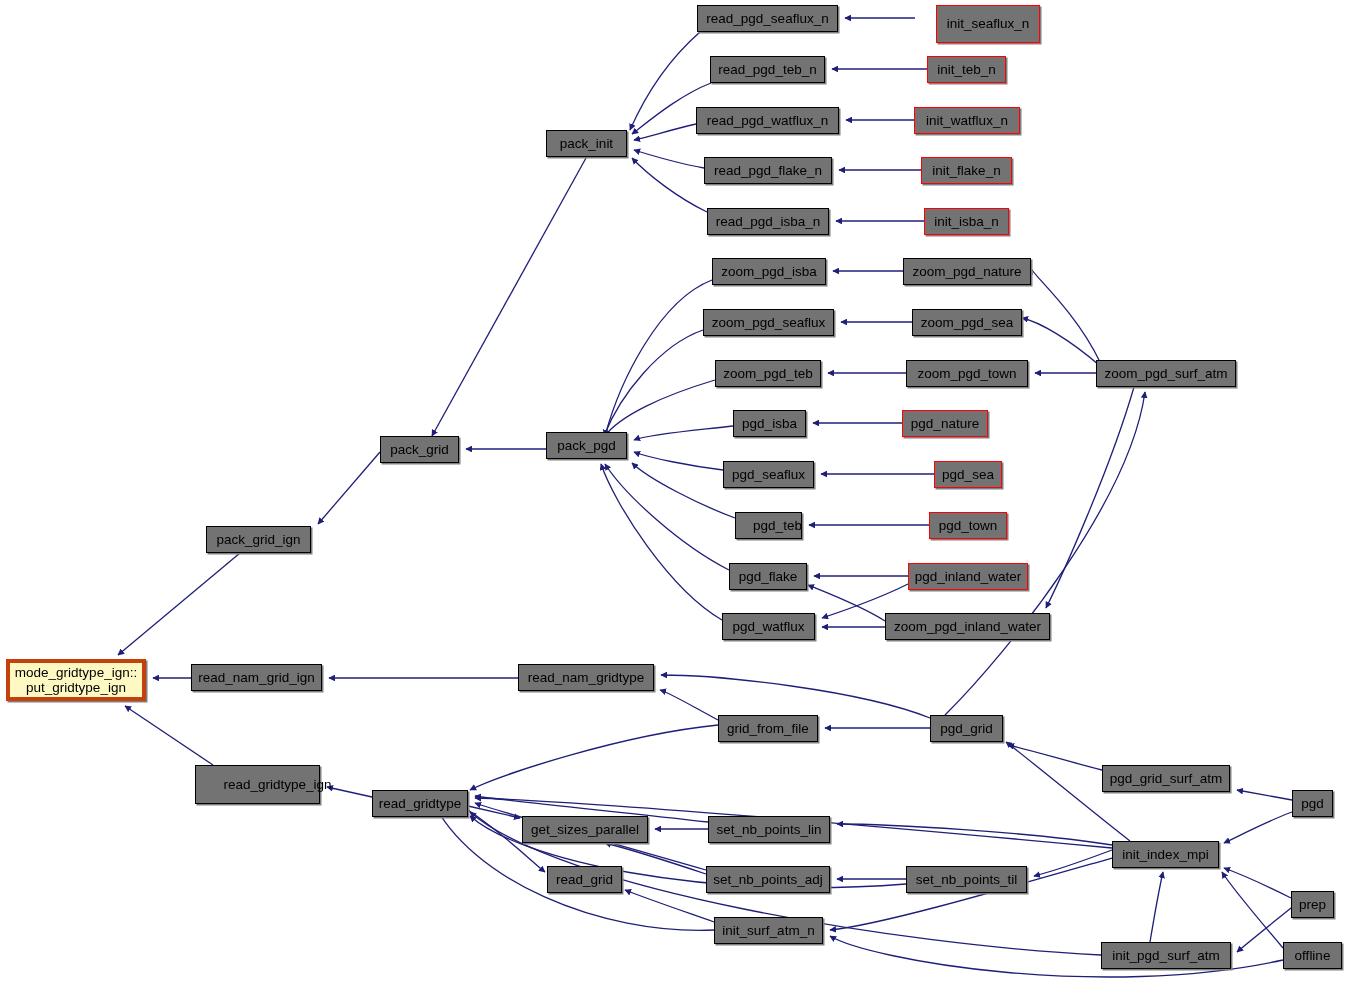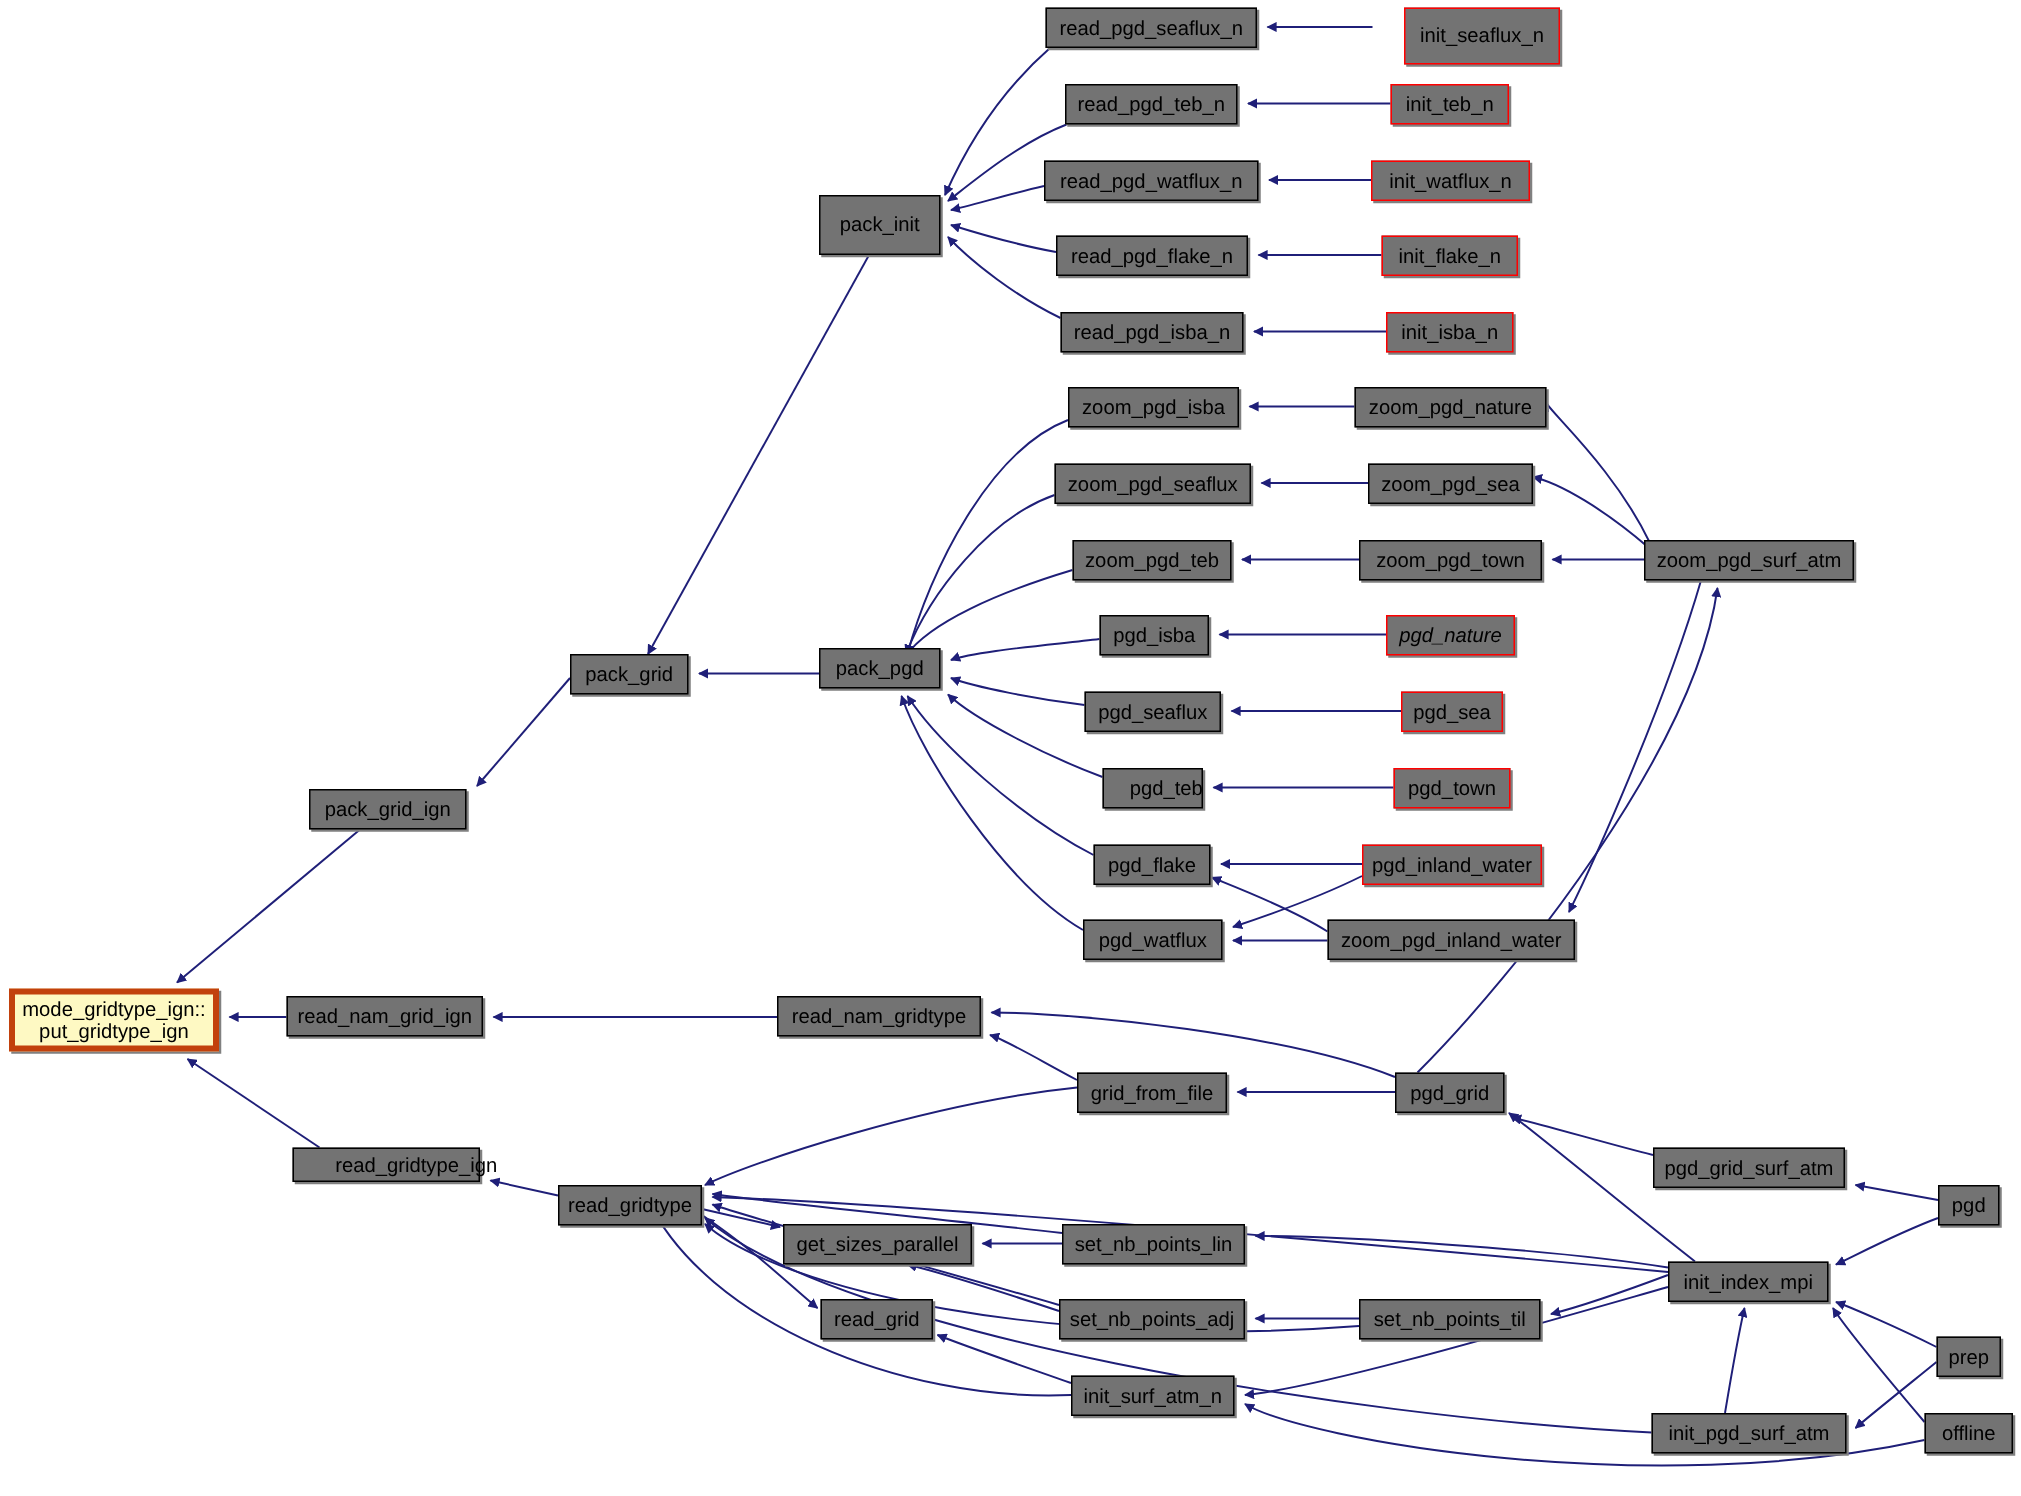--- a/index.html
+++ b/index.html
@@ -100,48 +100,48 @@
       <div class="node shadow" style="left: 697px; top: 5px; width: 141px; height: 27px;">read_pgd_seaflux_n</div>
       <div class="node red shadow" style="left: 936px; top: 5px; width: 104px; height: 38px;">init_seaflux_n</div>
       <div class="node shadow" style="left: 710px; top: 56px; width: 115px; height: 27px;">read_pgd_teb_n</div>
       <div class="node red shadow" style="left: 927px; top: 56px; width: 79px; height: 27px;">init_teb_n</div>
       <div class="node shadow" style="left: 696px; top: 107px; width: 143px; height: 27px;">read_pgd_watflux_n</div>
       <div class="node red shadow" style="left: 914px; top: 107px; width: 106px; height: 27px;">init_watflux_n</div>
       <div class="node shadow" style="left: 704px; top: 157px; width: 128px; height: 27px;">read_pgd_flake_n</div>
       <div class="node red shadow" style="left: 921px; top: 157px; width: 91px; height: 27px;">init_flake_n</div>
       <div class="node shadow" style="left: 707px; top: 208px; width: 122px; height: 27px;">read_pgd_isba_n</div>
       <div class="node red shadow" style="left: 924px; top: 208px; width: 85px; height: 27px;">init_isba_n</div>
-      <div class="node shadow" style="left: 546px; top: 130px; width: 81px; height: 40px;">pack_init</div>
+      <div class="node shadow" style="left: 546px; top: 130px; width: 81px; height: 27px;">pack_init</div>
       <div class="node shadow" style="left: 712px; top: 258px; width: 114px; height: 27px;">zoom_pgd_isba</div>
       <div class="node shadow" style="left: 903px; top: 258px; width: 128px; height: 27px;">zoom_pgd_nature</div>
       <div class="node shadow" style="left: 703px; top: 309px; width: 131px; height: 27px;">zoom_pgd_seaflux</div>
       <div class="node shadow" style="left: 912px; top: 309px; width: 110px; height: 27px;">zoom_pgd_sea</div>
       <div class="node shadow" style="left: 715px; top: 360px; width: 106px; height: 27px;">zoom_pgd_teb</div>
       <div class="node shadow" style="left: 906px; top: 360px; width: 122px; height: 27px;">zoom_pgd_town</div>
       <div class="node shadow" style="left: 1096px; top: 360px; width: 140px; height: 27px;">zoom_pgd_surf_atm</div>
       <div class="node shadow" style="left: 733px; top: 410px; width: 73px; height: 27px;">pgd_isba</div>
-      <div class="node red shadow" style="left: 924px; top: 410px; width: 86px; height: 27px; font-style: italic;">pgd_nature</div>
+      <div class="node red shadow" style="left: 902px; top: 410px; width: 86px; height: 27px;">pgd_nature</div>
       <div class="node shadow" style="left: 723px; top: 461px; width: 91px; height: 27px;">pgd_seaflux</div>
       <div class="node red shadow" style="left: 934px; top: 461px; width: 68px; height: 27px;">pgd_sea</div>
       <div class="node shadow" style="left: 735px; top: 512px; width: 67px; height: 27px; padding-left: 18px;">pgd_teb</div>
       <div class="node red shadow" style="left: 929px; top: 512px; width: 78px; height: 27px;">pgd_town</div>
       <div class="node shadow" style="left: 729px; top: 563px; width: 78px; height: 27px;">pgd_flake</div>
       <div class="node red shadow" style="left: 908px; top: 563px; width: 120px; height: 27px;">pgd_inland_water</div>
       <div class="node shadow" style="left: 722px; top: 613px; width: 93px; height: 27px;">pgd_watflux</div>
       <div class="node shadow" style="left: 885px; top: 613px; width: 165px; height: 27px;">zoom_pgd_inland_water</div>
       <div class="node shadow" style="left: 546px; top: 432px; width: 81px; height: 27px;">pack_pgd</div>
       <div class="node shadow" style="left: 380px; top: 436px; width: 79px; height: 27px;">pack_grid</div>
       <div class="node shadow" style="left: 206px; top: 526px; width: 105px; height: 27px;">pack_grid_ign</div>
       <div class="node cur multiline" style="left: 6px; top: 659px; width: 140px; height: 42px;">mode_gridtype_ign::
 put_gridtype_ign</div>
       <div class="node shadow" style="left: 191px; top: 664px; width: 131px; height: 27px;">read_nam_grid_ign</div>
       <div class="node shadow" style="left: 518px; top: 664px; width: 136px; height: 27px;">read_nam_gridtype</div>
       <div class="node shadow" style="left: 718px; top: 715px; width: 100px; height: 27px;">grid_from_file</div>
       <div class="node shadow" style="left: 930px; top: 715px; width: 73px; height: 27px;">pgd_grid</div>
-      <div class="node shadow" style="left: 195px; top: 765px; width: 125px; height: 23px; padding-left: 40px;">read_gridtype_ign</div>
+      <div class="node shadow" style="left: 195px; top: 765px; width: 125px; height: 39px; padding-left: 40px;">read_gridtype_ign</div>
       <div class="node shadow" style="left: 1102px; top: 765px; width: 128px; height: 27px;">pgd_grid_surf_atm</div>
       <div class="node shadow" style="left: 1292px; top: 790px; width: 41px; height: 27px;">pgd</div>
       <div class="node shadow" style="left: 372px; top: 790px; width: 96px; height: 27px;">read_gridtype</div>
       <div class="node shadow" style="left: 522px; top: 816px; width: 126px; height: 27px;">get_sizes_parallel</div>
       <div class="node shadow" style="left: 708px; top: 816px; width: 122px; height: 27px;">set_nb_points_lin</div>
       <div class="node shadow" style="left: 1112px; top: 841px; width: 107px; height: 27px;">init_index_mpi</div>
       <div class="node shadow" style="left: 547px; top: 866px; width: 75px; height: 27px;">read_grid</div>
       <div class="node shadow" style="left: 706px; top: 866px; width: 124px; height: 27px;">set_nb_points_adj</div>
       <div class="node shadow" style="left: 906px; top: 866px; width: 121px; height: 27px;">set_nb_points_til</div>
       <div class="node shadow" style="left: 1291px; top: 891px; width: 43px; height: 27px;">prep</div>

